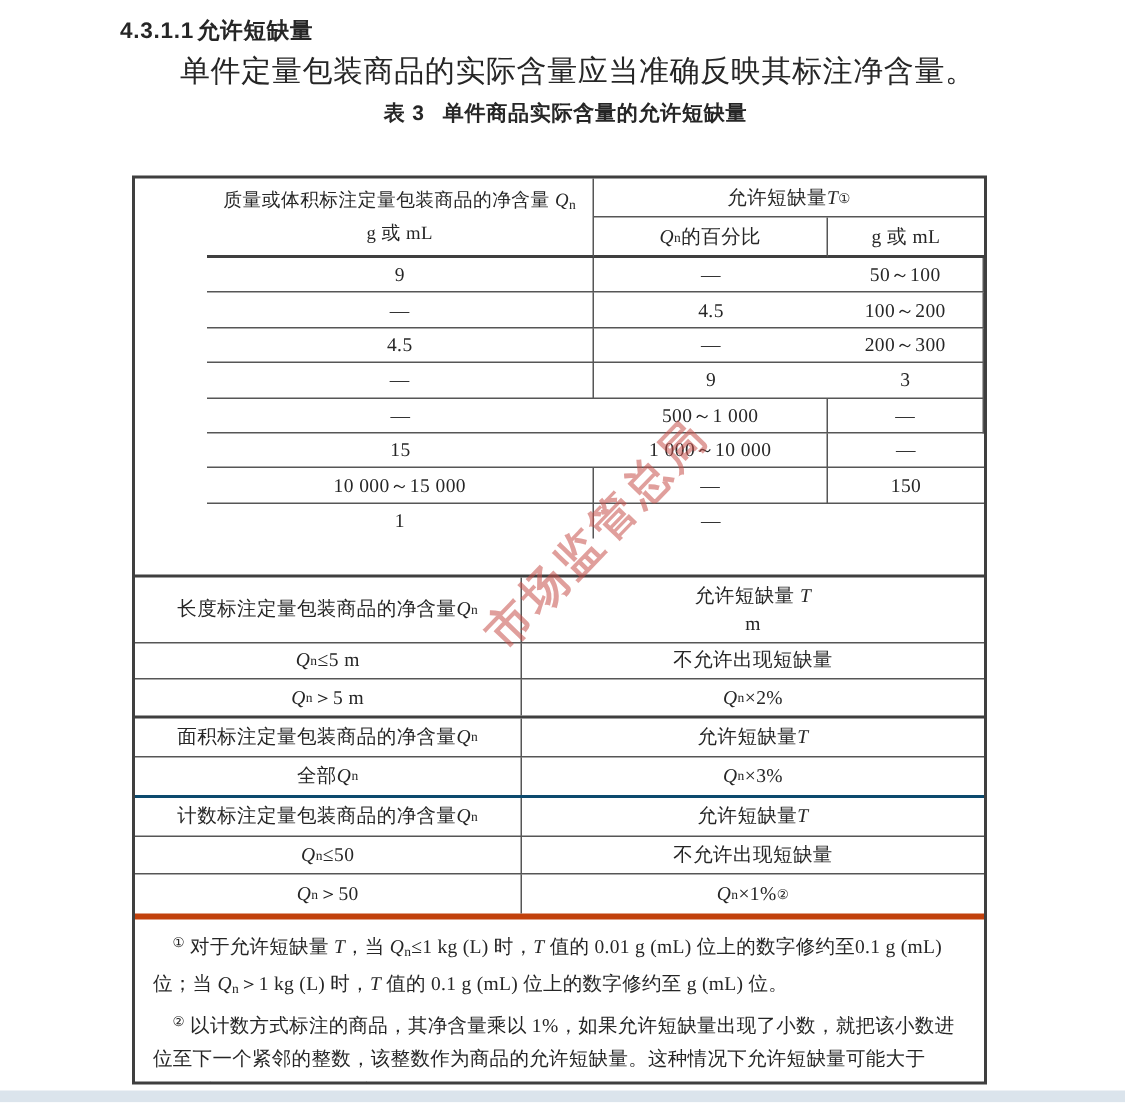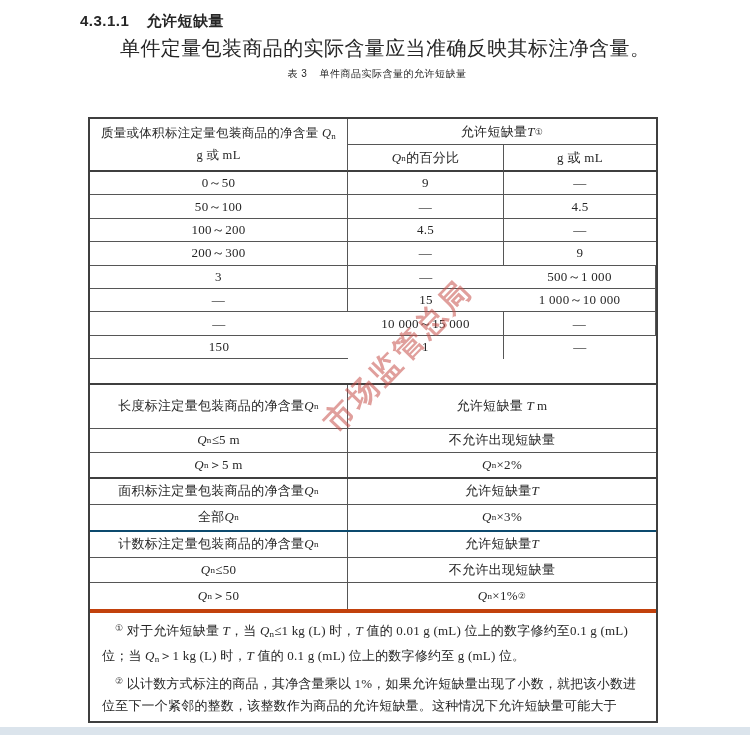--- a/index.html
+++ b/index.html
@@ -6,49 +6,49 @@
   html,body { background:#ffffff; }
   .page {
     position:relative; width:750px; height:735px; background:#ffffff;
     font-family:"Liberation Serif","DejaVu Serif",serif; color:#262626; overflow:hidden;
   }
   .content { position:absolute; left:80px; top:10px; width:594px; }
   .heading {
     font-family:"Liberation Sans","DejaVu Sans",sans-serif;
     font-weight:bold; font-size:15px; line-height:22px; letter-spacing:0.5px;
   }
-  .heading .num { margin-right:17px; }
+  .heading .num { margin-right:2px; }
   .para {
     font-size:20px; line-height:24.6px; text-indent:2em; letter-spacing:0.4px;
   }
   .para.first { margin-top:4px; }
   .caption {
     text-align:center; font-family:"Liberation Sans","DejaVu Sans",sans-serif;
-    font-weight:normal; font-size:10px; margin-top:6px; letter-spacing:0.5px;
+    font-weight:bold; font-size:14px; margin-top:6px; letter-spacing:0.5px;
   }
   .caption .cap-label { margin-right:12px; }
 
   .tbl {
     position:absolute; left:88px; top:117px; width:570px;
     border:2px solid #3f3f3f; font-size:13px; background:transparent;
   }
-  .g1 { display:grid; grid-template-columns:258px 156px 1fr; grid-template-rows:26px 27px repeat(9,23.4px); }
+  .g1 { display:grid; grid-template-columns:258px 156px 1fr; grid-template-rows:26px 27px repeat(9,23.4px);padding-left:48px; }
   .g2 { display:grid; grid-template-columns:258px 1fr; grid-template-rows:44px 24px 24px; border-top:2px solid #3f3f3f; }
   .g3 { display:grid; grid-template-columns:258px 1fr; grid-template-rows:26px 25px; border-top:2px solid #3f3f3f; }
   .g4 { display:grid; grid-template-columns:258px 1fr; grid-template-rows:26px 25px 26px; border-top:2px solid #0c4a6e; }
   .c {
     display:flex; align-items:center; justify-content:center; text-align:center;
     border-right:1px solid #565656; border-bottom:1px solid #565656; letter-spacing:0.3px;
   }
   .c.lastcol { border-right:none; }
   .c.nob { border-bottom:none; }
   .c.thickb { border-bottom:2px solid #3f3f3f; }
   .col1span { grid-row:1/3; flex-direction:column; gap:5px; font-size:12.5px; }
   .tspan { grid-column:2/4; }
-  .stack { flex-direction:row; gap:3px; line-height:16px; }
+  .stack { flex-direction:column; gap:3px; line-height:16px; }
   .notes {
     border-top:4px solid #c2410c; height:112px; padding:4px 12px 0 12px;
     line-height:22.2px; overflow:hidden; letter-spacing:0.2px;
   }
   .notes p { text-indent:1em; }
   sub { font-size:9px; vertical-align:-2px; }
   sup { font-size:9px; vertical-align:4px; }
   i { font-style:italic; }
   .wm {
     position:absolute; left:298px; top:336px; width:200px; height:40px;
@@ -78,21 +78,20 @@
 
     <div class="g1">
       <div class="c col1span thickb">
         <span>质量或体积标注定量包装商品的净含量 <i>Q</i><sub>n</sub></span>
         <span>g 或 mL</span>
       </div>
       <div class="c tspan lastcol">允许短缺量 <i>T</i><sup>①</sup></div>
       <div class="c thickb"><i>Q</i><sub>n</sub> 的百分比</div>
       <div class="c lastcol thickb">g 或 mL</div>
 
-      <div class="c">0～50</div>
       <div class="c">9</div>
       <div class="c lastcol">—</div>
 
       <div class="c">50～100</div>
       <div class="c">—</div>
       <div class="c lastcol">4.5</div>
 
       <div class="c">100～200</div>
       <div class="c">4.5</div>
       <div class="c lastcol">—</div>

